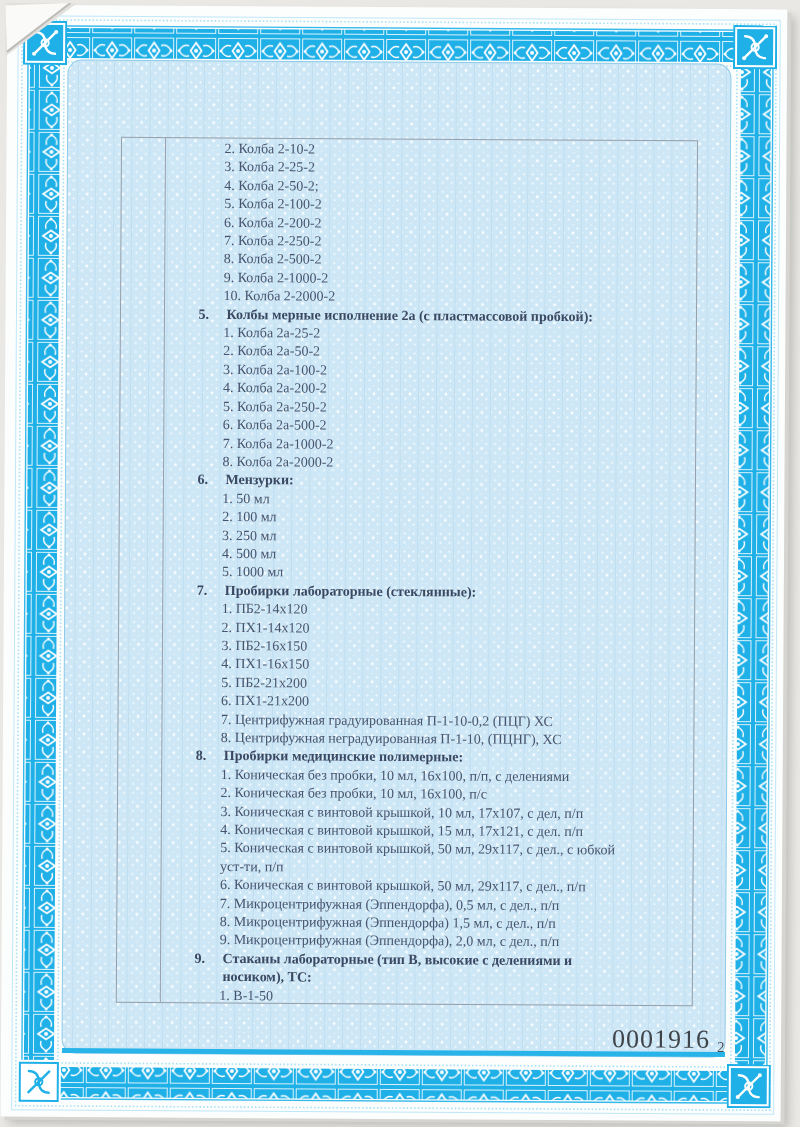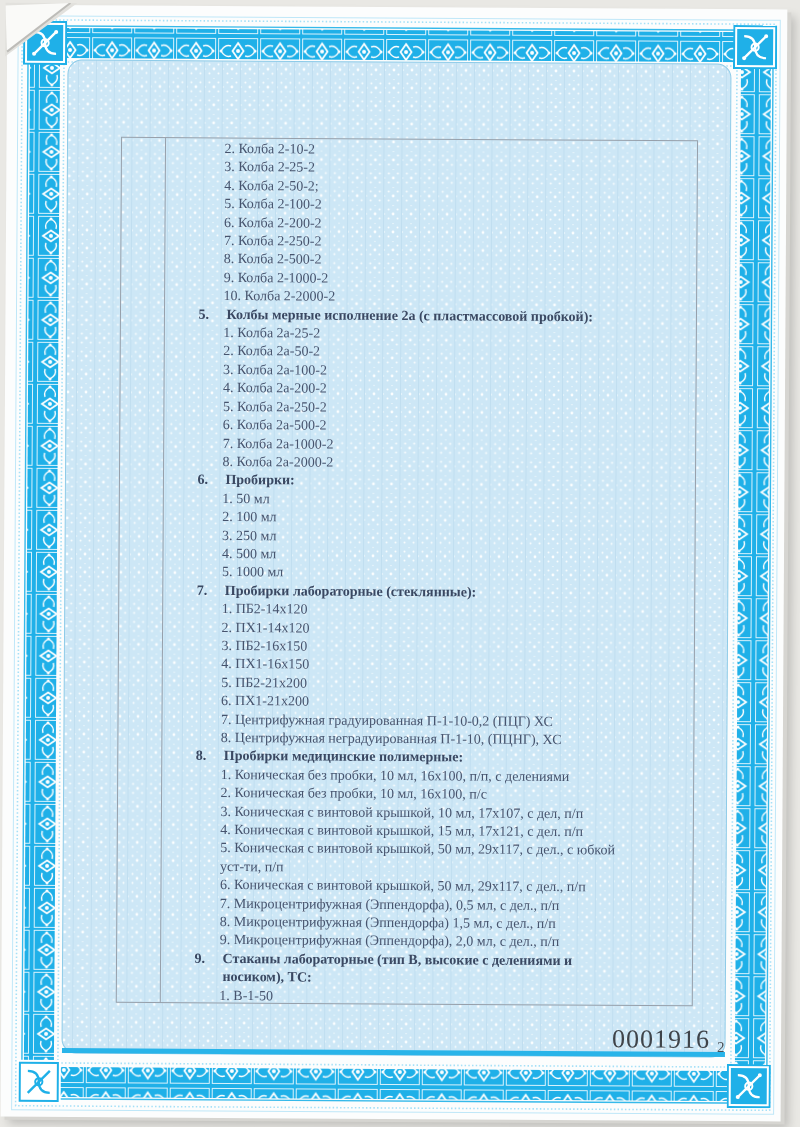--- a/index.html
+++ b/index.html
@@ -155,21 +155,21 @@
         <div class="item">1. Колба 2а-25-2</div>
         <div class="item">2. Колба 2а-50-2</div>
         <div class="item">3. Колба 2а-100-2</div>
         <div class="item">4. Колба 2а-200-2</div>
         <div class="item">5. Колба 2а-250-2</div>
         <div class="item">6. Колба 2а-500-2</div>
         <div class="item">7. Колба 2а-1000-2</div>
         <div class="item">8. Колба 2а-2000-2</div>
         <div class="sec">
           <span class="num">6.</span>
-          <span class="title">Пробирки:</span>
+          <span class="title">Мензурки:</span>
         </div>
         <div class="item">1. 50 мл</div>
         <div class="item">2. 100 мл</div>
         <div class="item">3. 250 мл</div>
         <div class="item">4. 500 мл</div>
         <div class="item">5. 1000 мл</div>
         <div class="sec">
           <span class="num">7.</span>
           <span class="title">Пробирки лабораторные (стеклянные):</span>
         </div>

